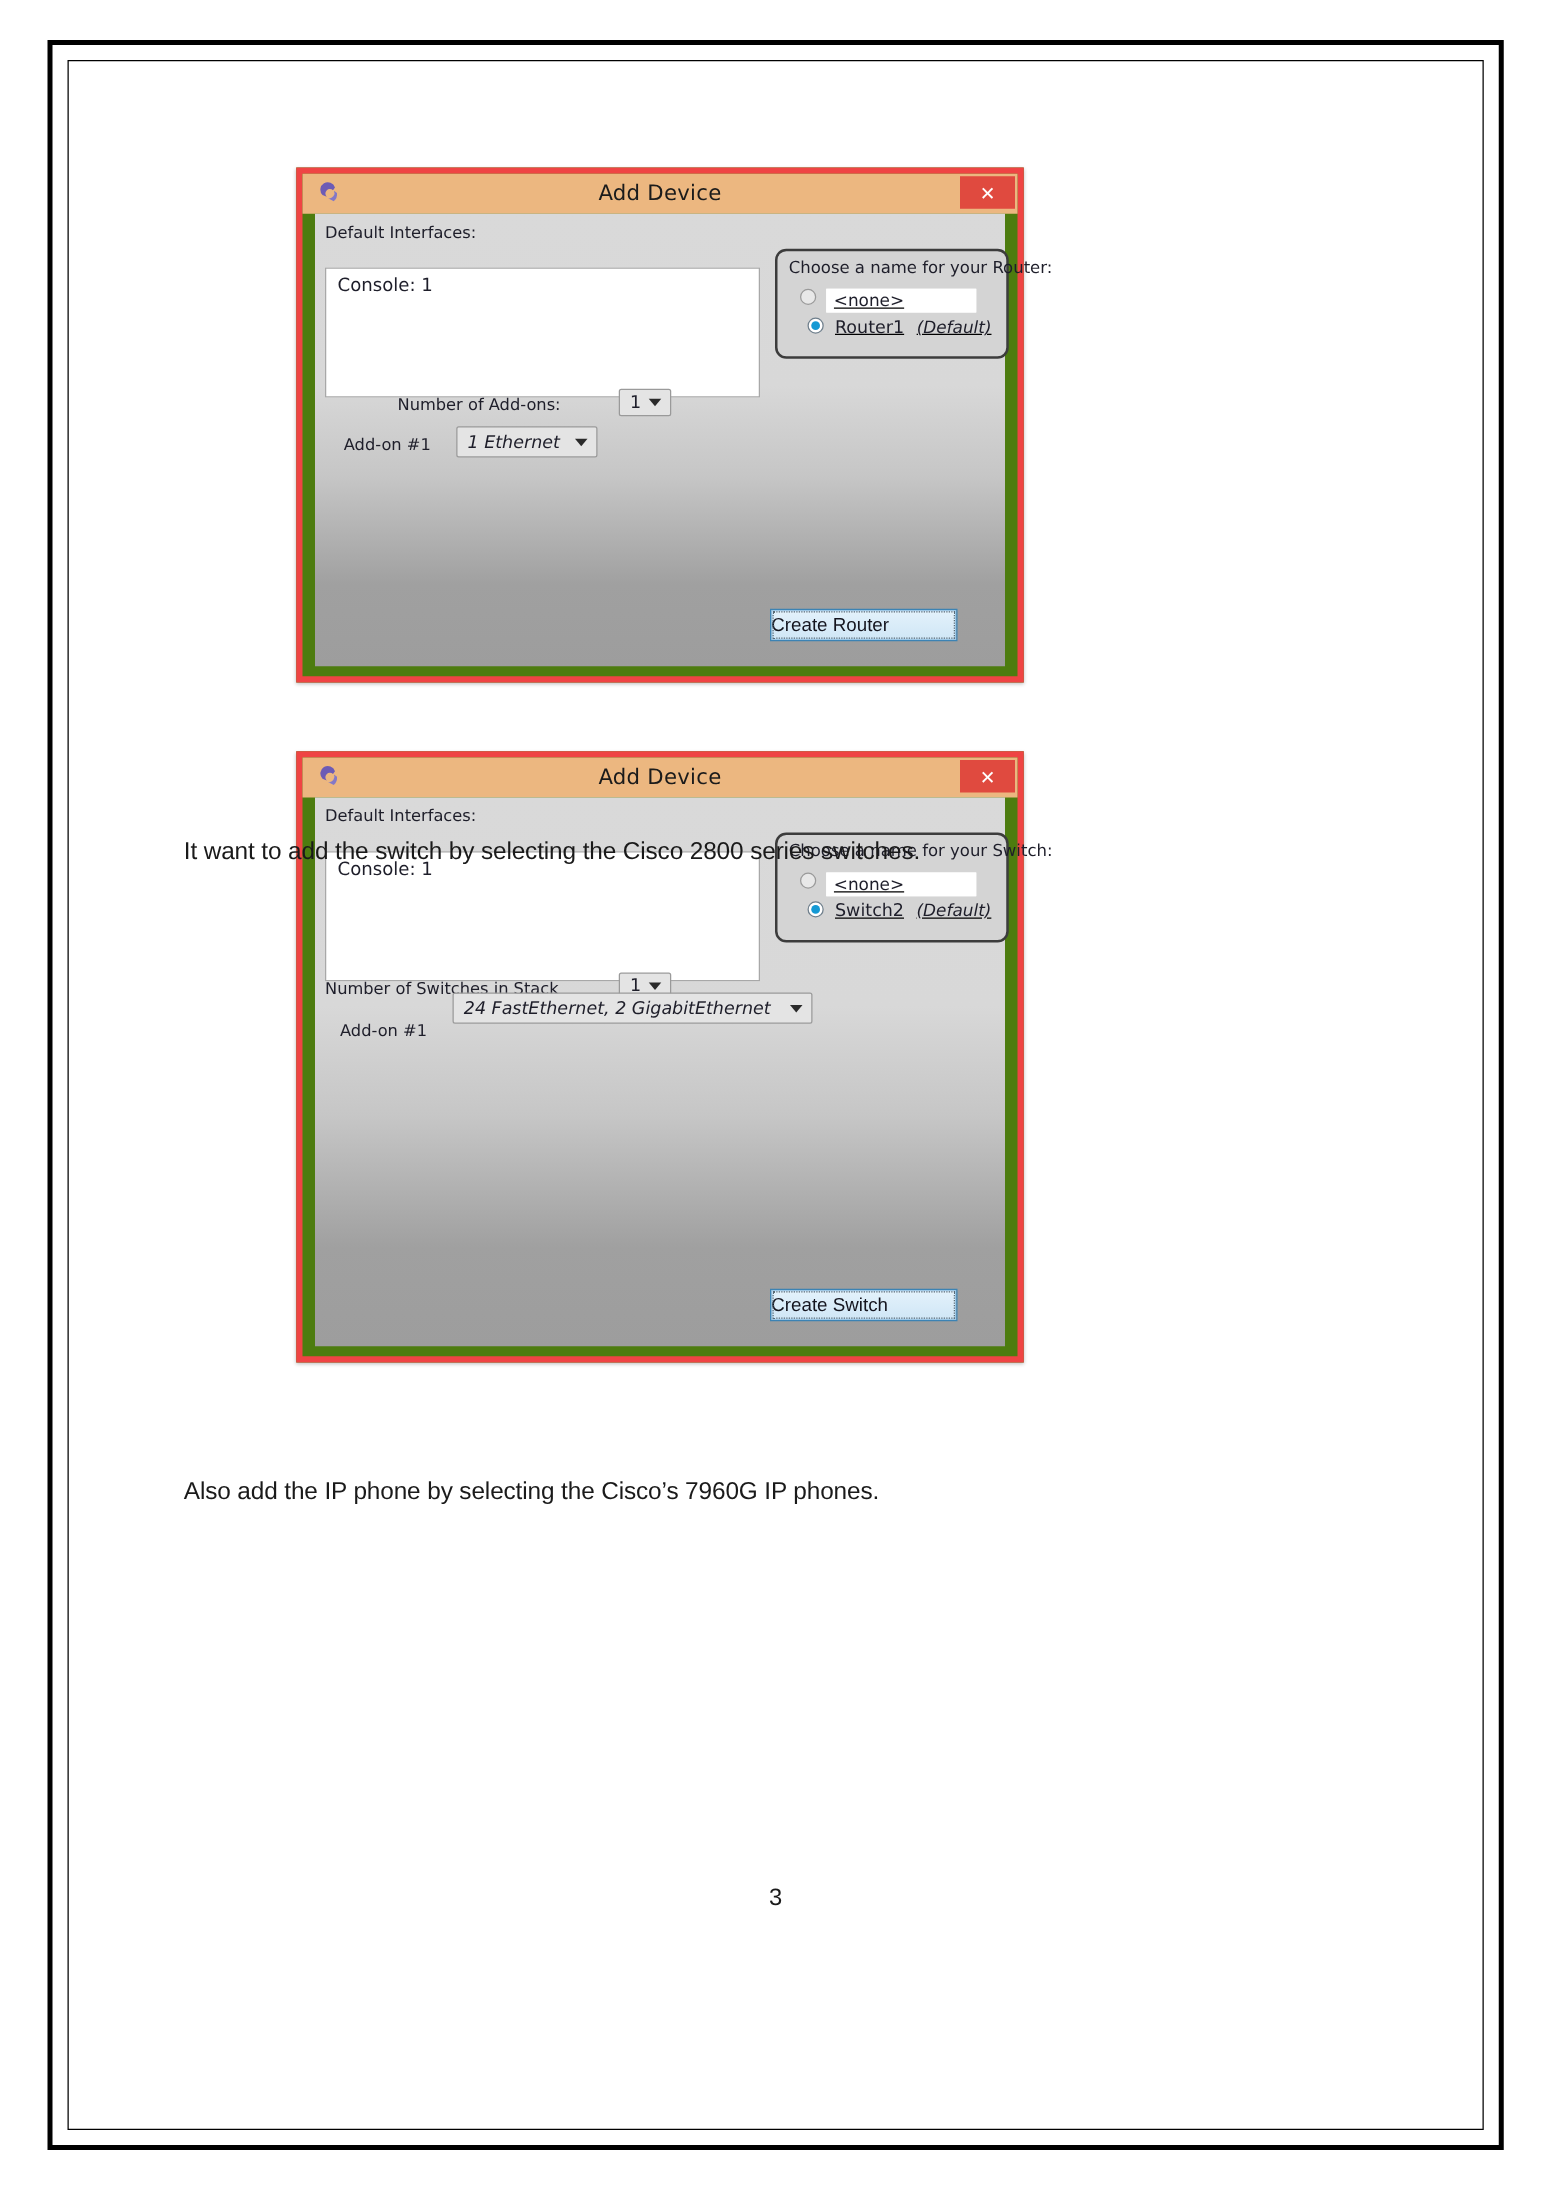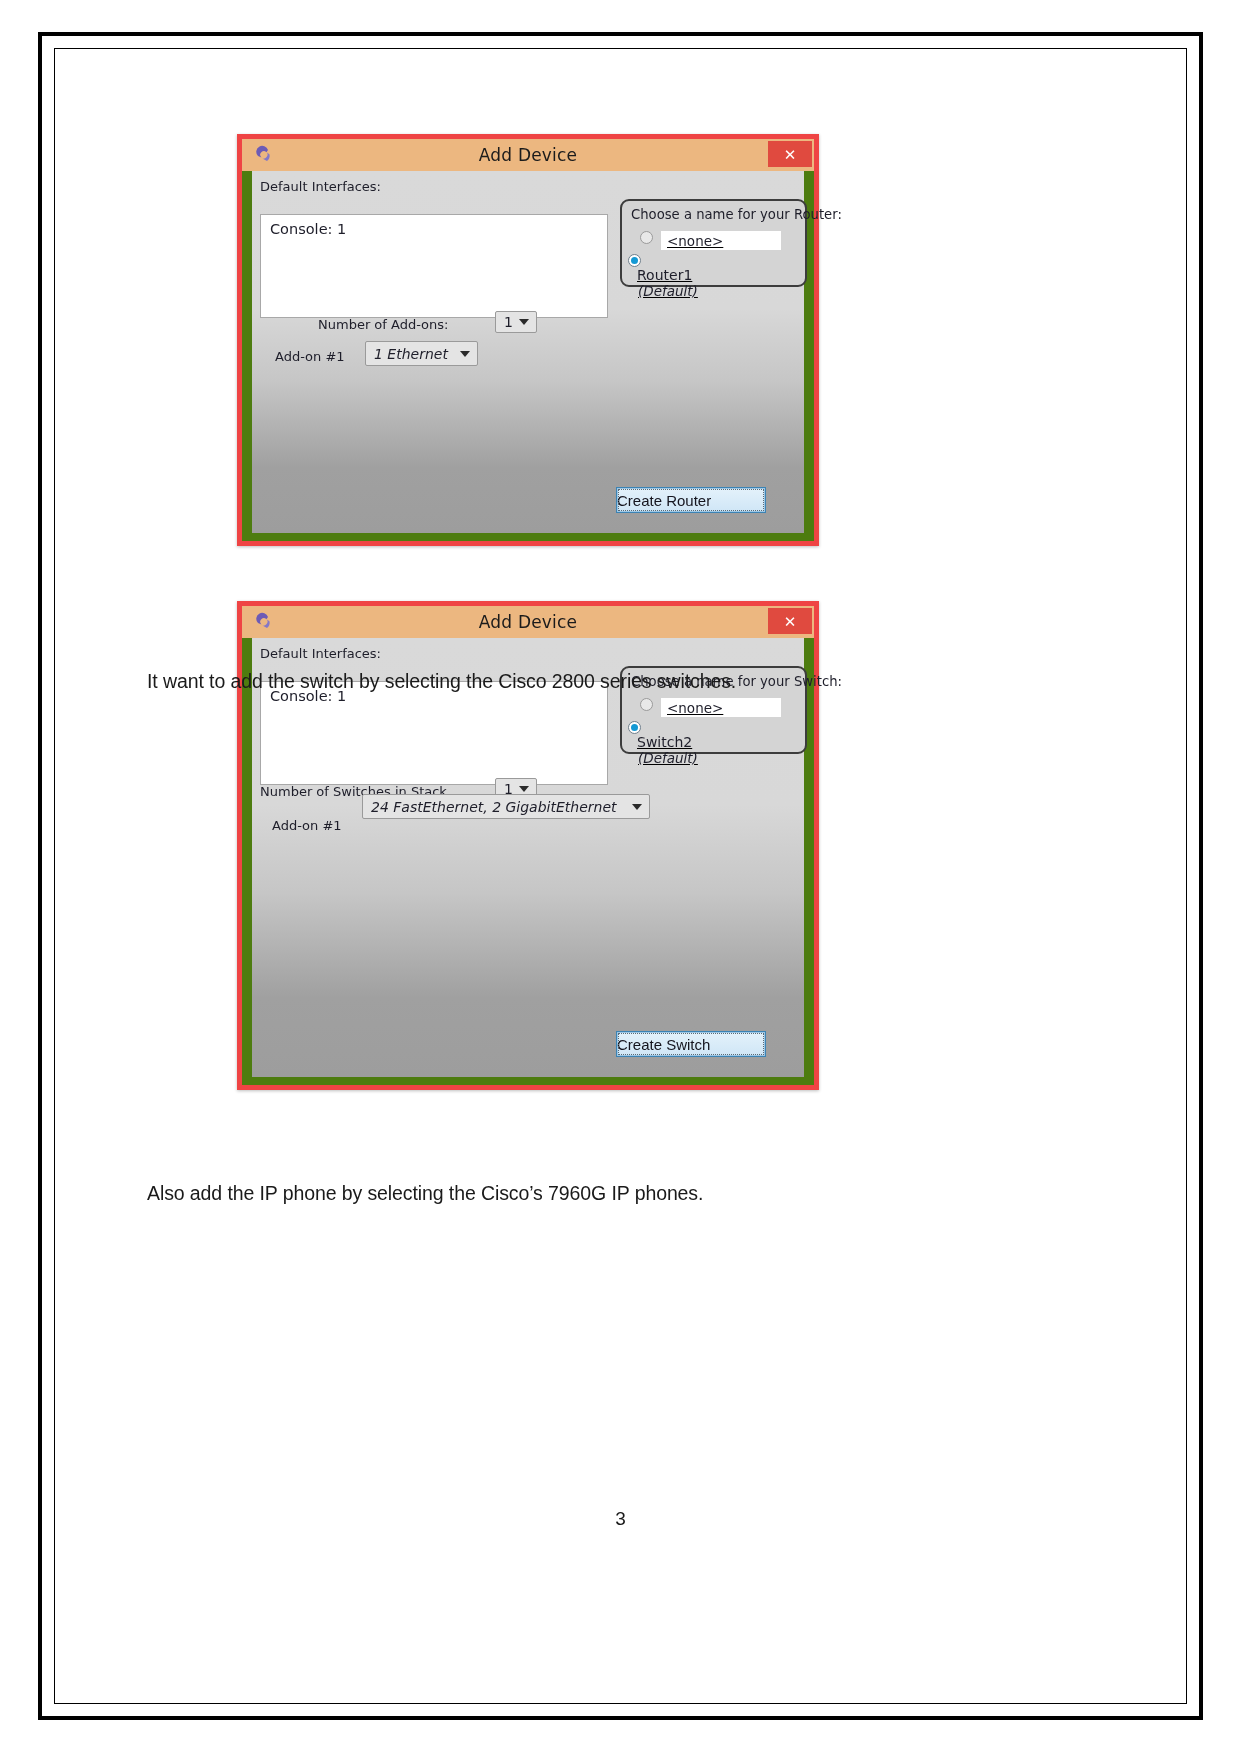--- a/index.html
+++ b/index.html
@@ -179,21 +179,21 @@
     font-family: "DejaVu Sans", sans-serif;
     white-space: nowrap;
   }
   .radio-row {
     position: absolute;
     display: flex;
     align-items: flex-start;
     text-decoration: underline;
   }
   .radio-row-none { left: 18px; top: 30px; }
-  .radio-row-default { left: 6px; top: 53px; flex-direction: column; }
+  .radio-row-default { left: 24px; top: 53px; }
 
   .radio {
     width: 13px;
     height: 13px;
     border-radius: 50%;
     background: #e8e8e8;
     border: 1px solid #9a9a9a;
     box-sizing: border-box;
     flex: none;
     cursor: pointer;

